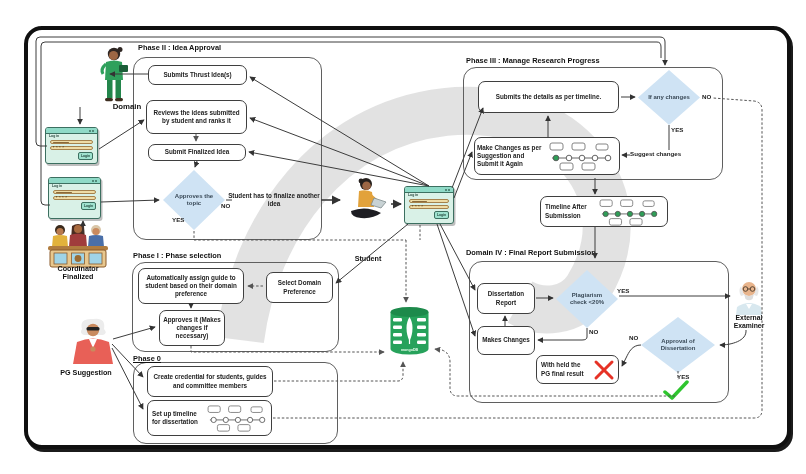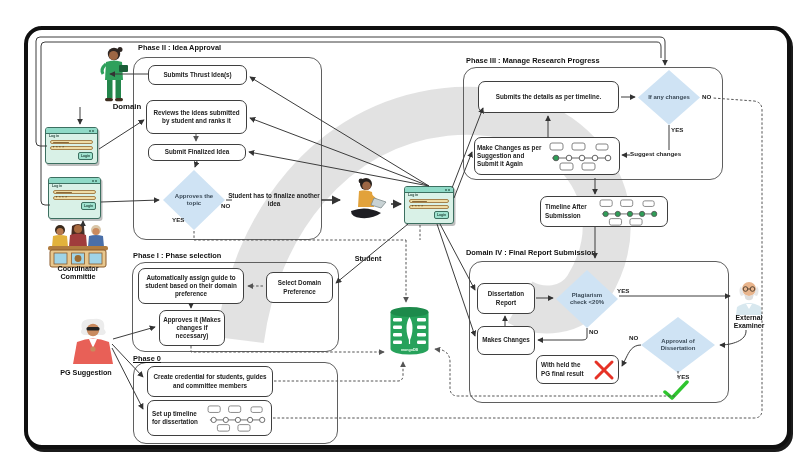--- a/index.html
+++ b/index.html
@@ -228,21 +228,21 @@
     <path d="M43,16 Q50,14 57,16 L58,27 L42,27 Z" fill="#4a6fa8"></path>
     <rect x="2" y="26" width="60" height="4.5" rx="2" fill="#b07c3f"></rect>
     <rect x="4" y="30" width="56" height="17" rx="2" fill="#e8c88f" stroke="#8a5a2b" stroke-width="1"></rect>
     <rect x="8" y="33" width="13" height="11" fill="#9fd4e8" stroke="#8a5a2b" stroke-width="0.8"></rect>
     <rect x="25.5" y="33" width="13" height="11" fill="#9fd4e8" stroke="#8a5a2b" stroke-width="0.8"></rect>
     <circle cx="32" cy="38.5" r="3.4" fill="#9a6b33"></circle>
     <rect x="43" y="33" width="13" height="11" fill="#9fd4e8" stroke="#8a5a2b" stroke-width="0.8"></rect>
   </svg>
   <div class="actor-label" style="left:44px;top:265px;width:68px;">
     <span>Coordinator</span><br>
-    <span>Committie</span>
+    <span>Finalized</span>
   </div>
 
   <svg class="avatar" style="left:66px;top:316px;" width="56" height="54" viewBox="0 0 56 54">
     <path d="M16,13 Q13,2 27,3 Q40,1 38,13 Q42,17 37,19 L18,19 Q13,17 16,13" fill="#ececec"></path>
     <circle cx="27" cy="14" r="6.2" fill="#c98a5e"></circle>
     <rect x="20.5" y="11" width="13" height="3.6" rx="1.6" fill="#222"></rect>
     <path d="M11,26 Q27,19 43,26 L47,48 L7,48 Z" fill="#e86057"></path>
     <path d="M23,23 L27,32 L31,23 Z" fill="#fff"></path>
     <circle cx="27" cy="33" r="2.6" fill="#c98a5e"></circle>
   </svg>

